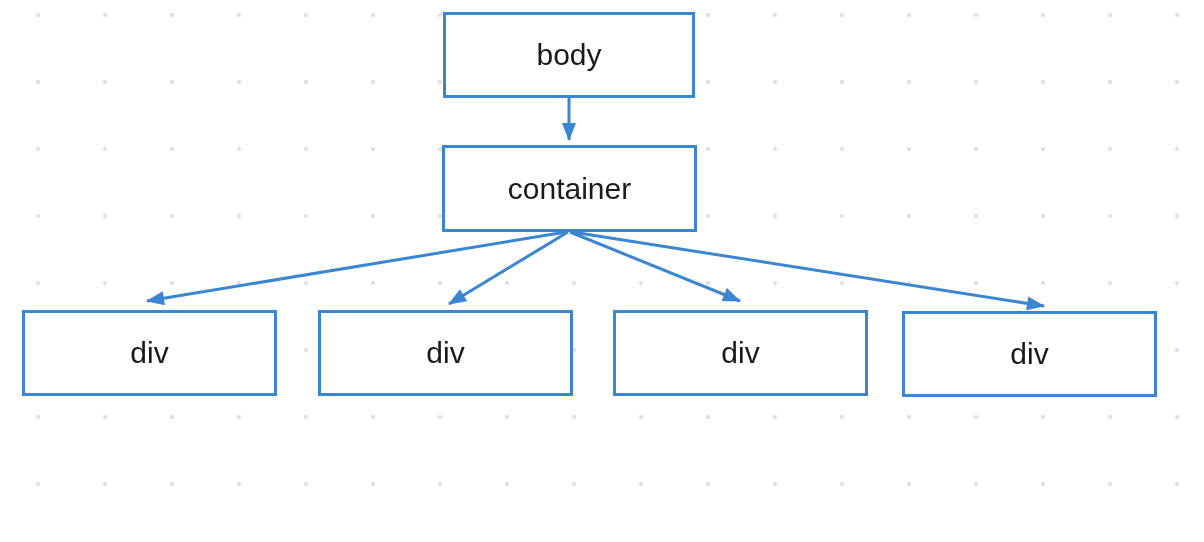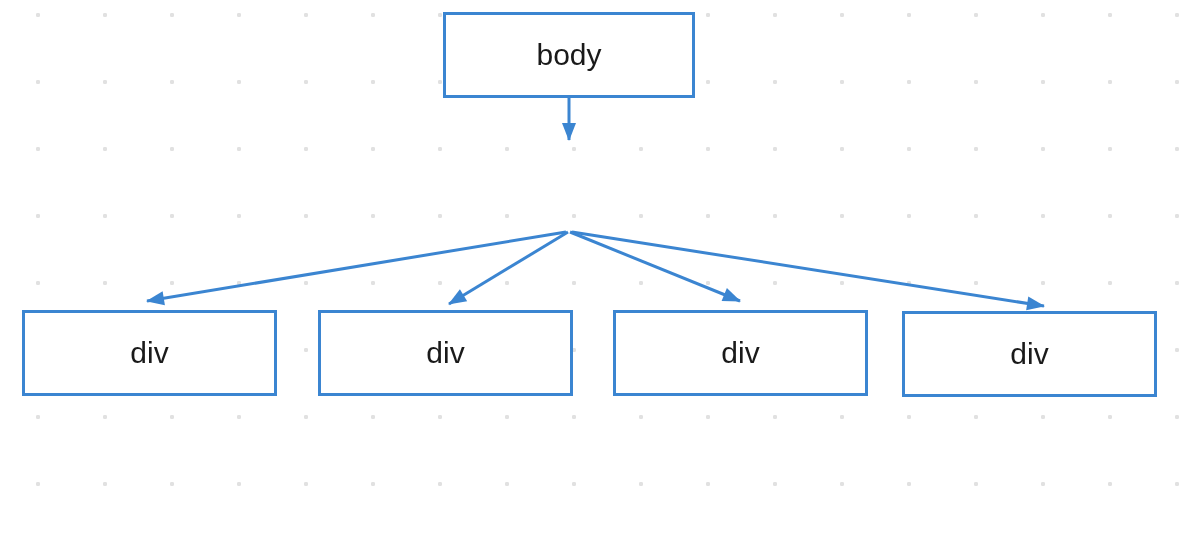--- a/index.html
+++ b/index.html
@@ -64,20 +64,23 @@
 
     <line x1="570" y1="232" x2="740" y2="301" stroke-width="3" marker-end="url(#arrowhead)" stroke="#3b85d1"></line>
 
     <line x1="572" y1="232" x2="1044" y2="306" stroke-width="3" marker-end="url(#arrowhead)" stroke="#3b85d1"></line>
   </svg>
 
   <div class="node" style="left:443px; top:12px; width:252px; height:86px;">
     <span class="node-label">body</span>
   </div>
 
+  <div class="node" style="left:442px; top:145px; width:255px; height:87px;">
+    <span class="node-label">container</span>
+  </div>
 
   <div class="node" style="left:22px; top:310px; width:255px; height:86px;">
     <span class="node-label">div</span>
   </div>
 
   <div class="node" style="left:318px; top:310px; width:255px; height:86px;">
     <span class="node-label">div</span>
   </div>
 
   <div class="node" style="left:613px; top:310px; width:255px; height:86px;">

